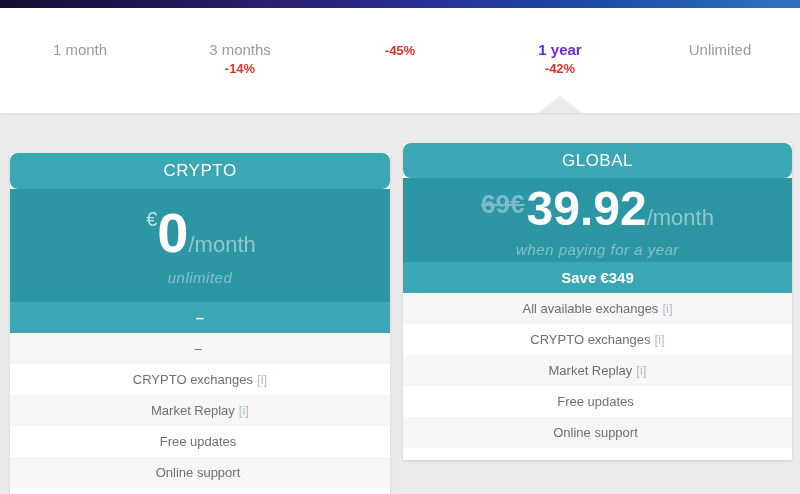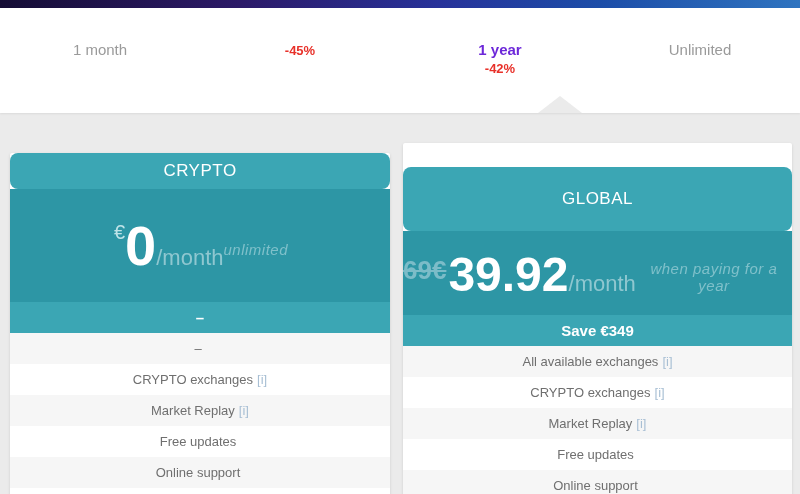--- a/index.html
+++ b/index.html
@@ -70,26 +70,26 @@
   .card.global { width: 389px; margin-top: 30px; }
   .card-title {
     background: #3ba6b4;
     color: #ffffff;
     text-align: center;
     font-size: 17px;
     letter-spacing: 0.5px;
     display: flex; align-items: center; justify-content: center; border-radius: 8px;
   }
   .card.crypto .card-title { height: 36px; }
-  .card.global .card-title { height: 64px; margin-top: 24px; }
+  .card.global .card-title { height: 35px; }
   .card-price {
     background: #2d96a5;
     color: #ffffff;
     text-align: center;
-    display: flex; flex-direction: row;
+    display: flex; flex-direction: column;
     align-items: center; justify-content: center;
   }
   .card.crypto .card-price { height: 113px; }
   .card.global .card-price { height: 84px; }
   .price-line { line-height: 1; white-space: nowrap; }
   .price-currency {
     font-size: 20px;
     color: #bfe3e8;
     vertical-align: 26px;
   }
@@ -140,20 +140,24 @@
 </style>
 </head>
 <body>
 
 <div class="topbar"></div>
 
 <div class="header">
   <div class="tab">
     <span class="tab-label">1 month</span>
     <span class="tab-discount"></span>
+  </div>
+  <div class="tab">
+    <span class="tab-label">3 months</span>
+    <span class="tab-discount">-14%</span>
   </div>
   <div class="tab">
     <span class="tab-discount">-45%</span>
   </div>
   <div class="tab selected">
     <span class="tab-label">1 year</span>
     <span class="tab-discount">-42%</span>
   </div>
   <div class="tab">
     <span class="tab-label">Unlimited</span>

